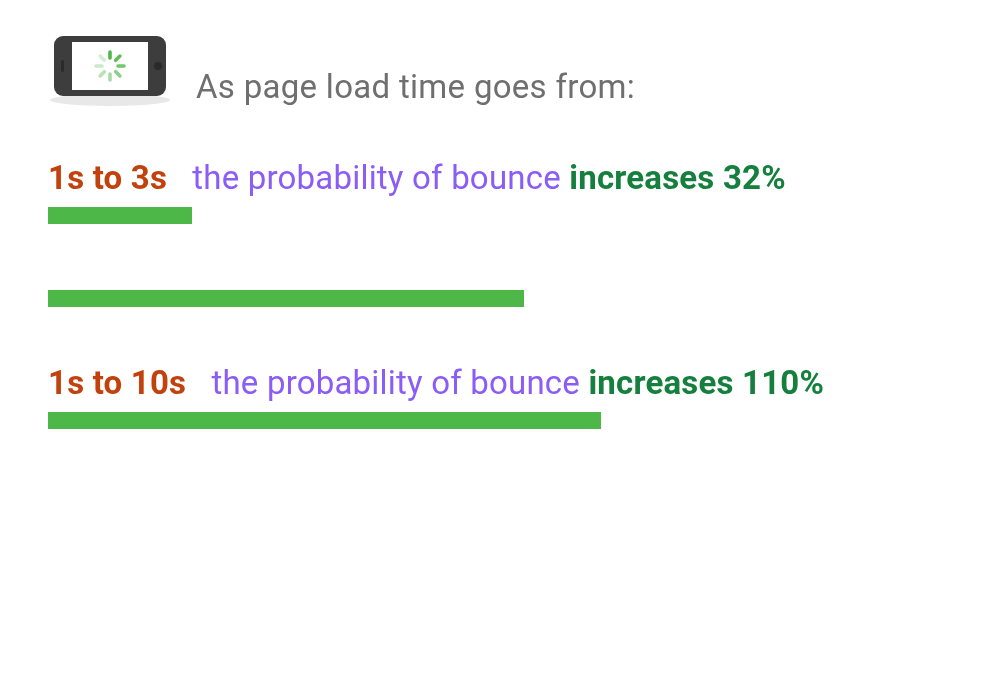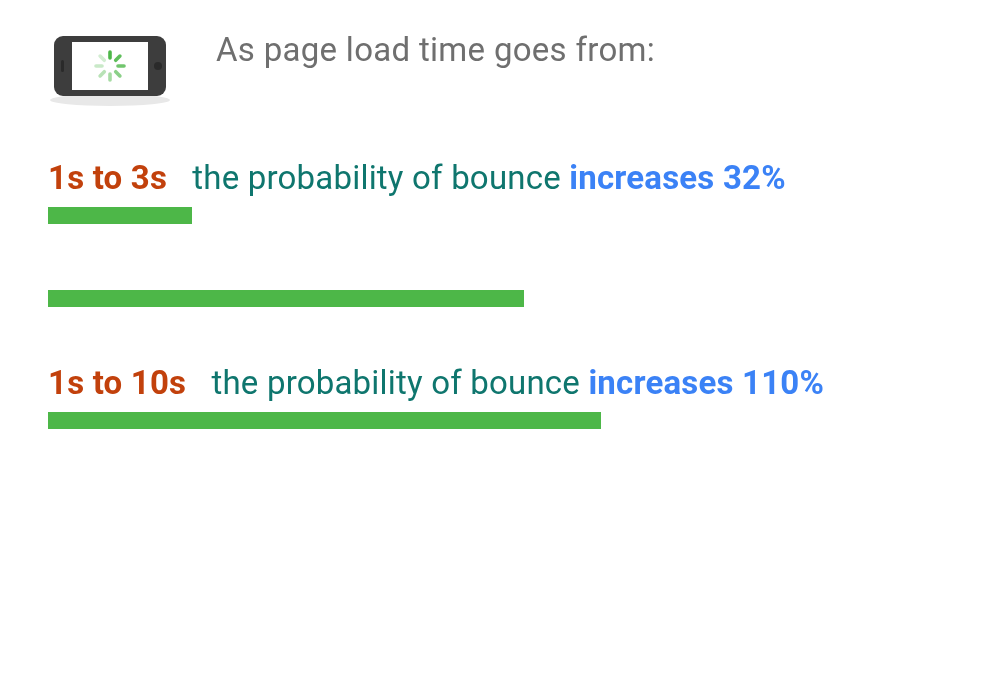--- a/index.html
+++ b/index.html
@@ -6,22 +6,22 @@
   body {
     font-family: -apple-system, BlinkMacSystemFont, "Segoe UI", Roboto, Helvetica, Arial, sans-serif;
     background: #ffffff;
     width: 1000px;
     height: 698px;
     padding: 30px 48px;
     color: #5a5a5a;
   }
   .header {
     display: flex;
-    align-items: flex-start;
-    gap: 44px;
+    align-items: flex-end;
+    gap: 24px;
     margin-bottom: 52px;
   }
   .phone-icon {
     width: 124px;
     height: 76px;
     position: relative;
   }
   .title {
     font-size: 33px;
     font-weight: 400;
@@ -38,25 +38,25 @@
     font-size: 33px;
     font-weight: 400;
     letter-spacing: 0.2px;
     white-space: nowrap;
   }
   .time-range {
     color: #c2410c;
     font-weight: 700;
   }
   .mid {
-    color: #0f766e;
+    color: #8b5cf6;
     font-weight: 400;
   }
   .increase {
-    color: #3b82f6;
+    color: #15803d;
     font-weight: 700;
     margin-top: 36px;
   }
   .bar-wrap {
     margin-top: 10px;
     height: 17px;
   }
   .bar {
     height: 17px;
     background: #4db748;

